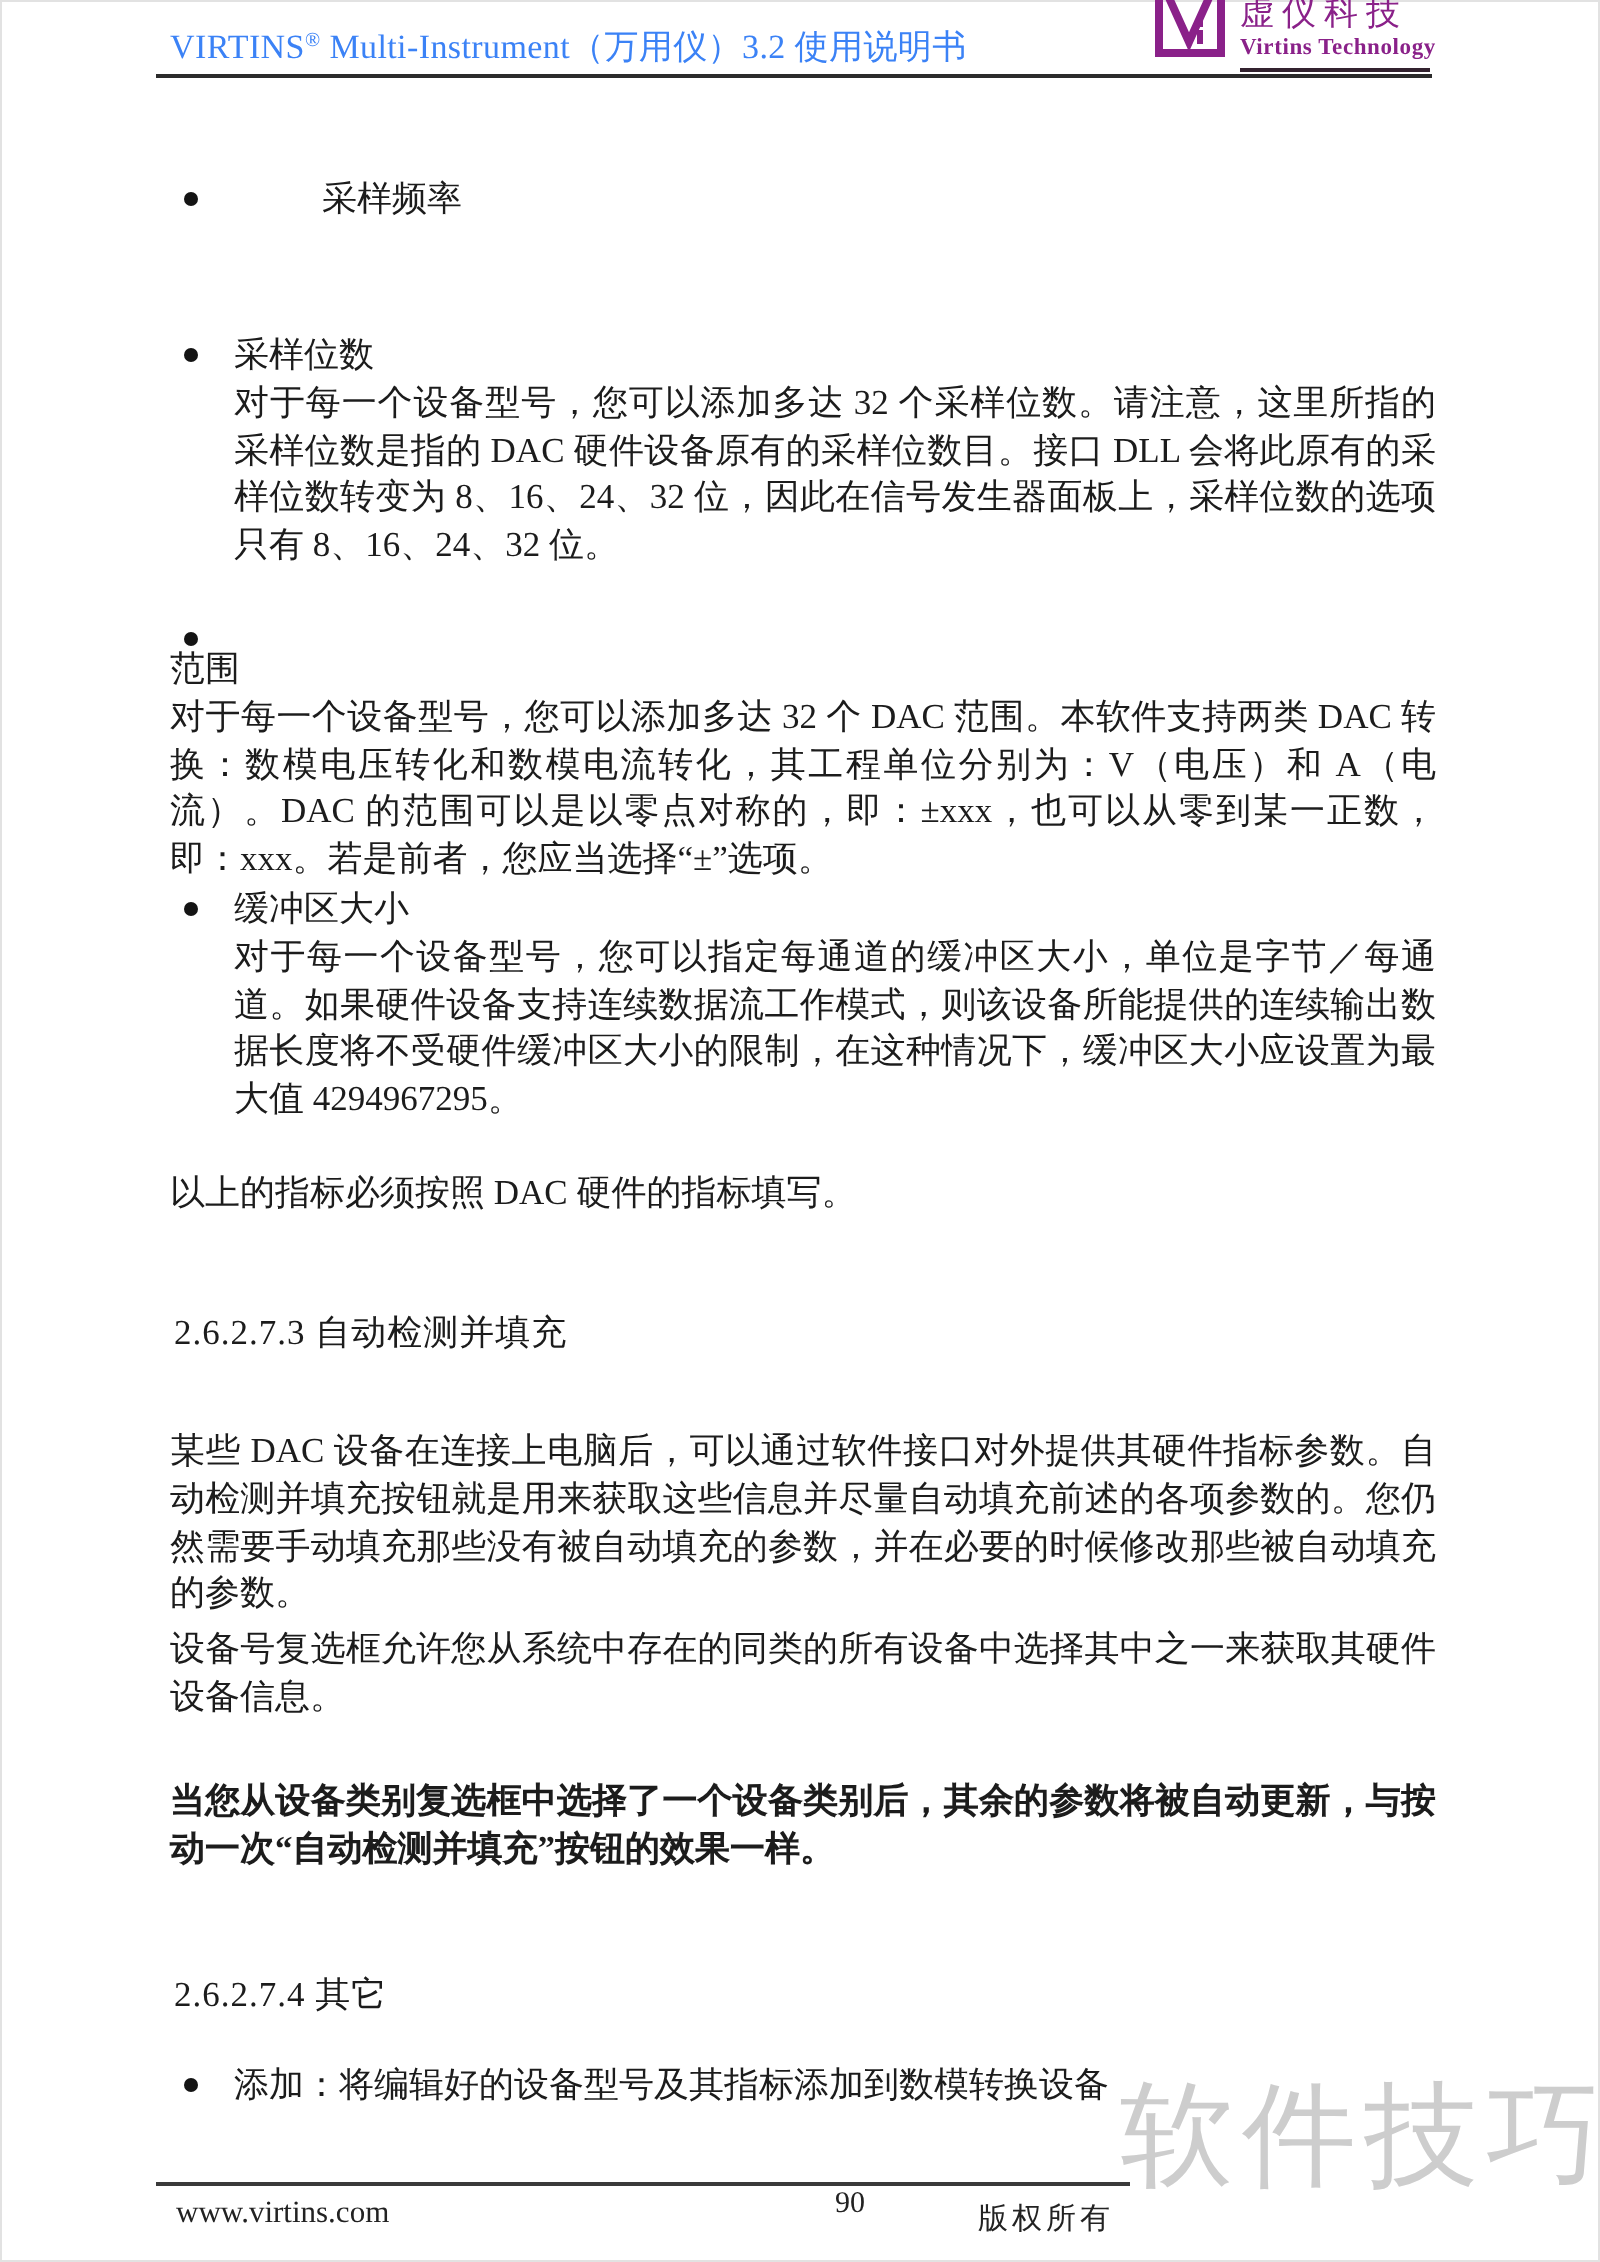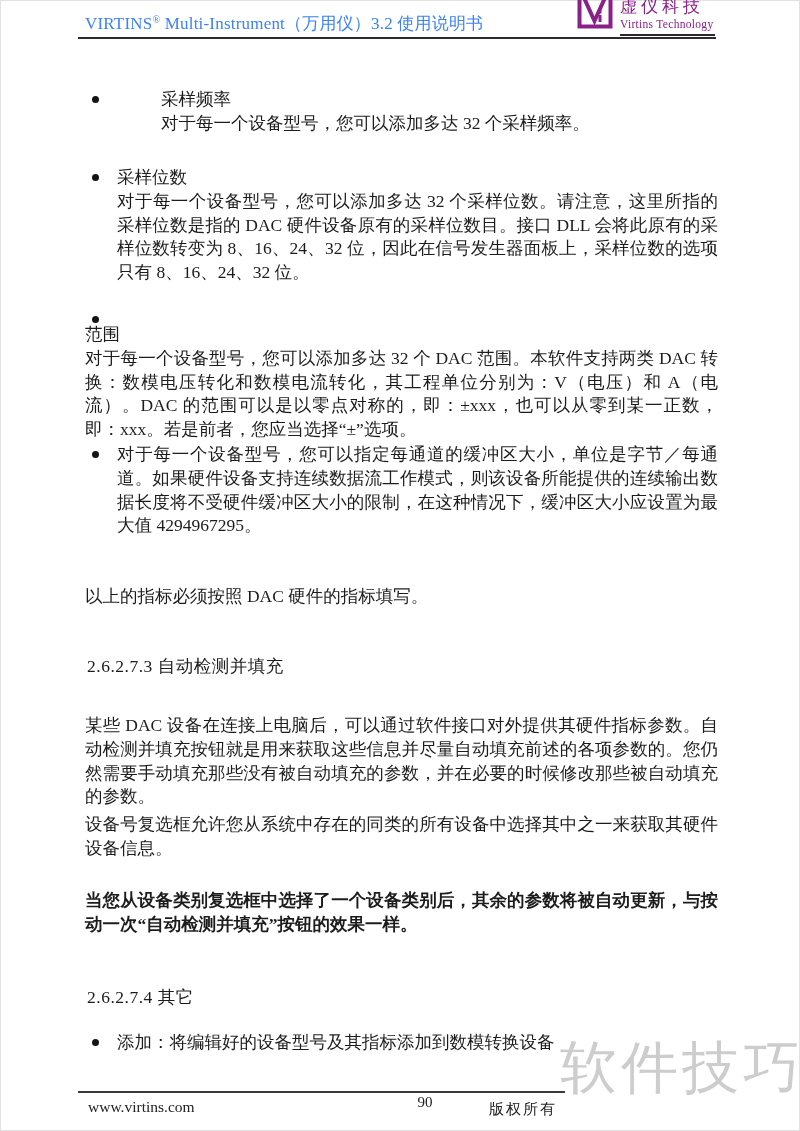--- a/index.html
+++ b/index.html
@@ -16,21 +16,21 @@
   .header-title sup{font-size:10px;vertical-align:6px;}
   .header-rule{position:absolute;left:78px;top:37px;width:638px;height:2px;background:#2b2b2b;}
   .logo{position:absolute;left:577px;top:0;display:flex;align-items:flex-start;}
   .logo-mark{display:block;margin-top:-6px;}
   .logo-text{margin-left:7px;}
   .logo-cn{
     font-family:"Liberation Sans","DejaVu Sans",sans-serif;
     font-size:17px;letter-spacing:4px;color:#8a2189;line-height:17px;margin-top:-2px;
   }
   .logo-en{
-    font-size:11.5px;font-weight:normal;color:#8a2189;line-height:13px;margin-top:3px;
+    font-size:11.5px;font-weight:bold;color:#8a2189;line-height:13px;margin-top:3px;
     letter-spacing:.3px;white-space:nowrap;
   }
   .logo-underline{width:95px;height:2px;background:#33222f;margin-top:3px;}
   
   .txt{font-size:17.5px;line-height:23.8px;text-align:justify;}
   .abs{position:absolute;left:85px;width:633px;}
   .spec-item{display:flex;}
   .bullet-cell{width:32px;flex:none;padding-top:8px;}
   .bullet-dot{display:block;width:7px;height:7px;border-radius:50%;background:#141414;margin-left:7px;}
   .li-body{flex:1;}
@@ -79,21 +79,20 @@
 
       <div class="header-rule"></div>
     </div>
 
     <div class="abs txt spec-item" style="top:88px;gap:44px;">
       <span class="bullet-cell">
           <span class="bullet-dot"></span>
         </span>
       <span class="li-body">
         <div>采样频率</div>
-        <div>对于每一个设备型号，您可以添加多达 32 个采样频率。</div>
       </span>
     </div>
 
     <div class="abs txt spec-item" style="top:166px;">
       <span class="bullet-cell">
           <span class="bullet-dot"></span>
         </span>
       <span class="li-body">
         <div>采样位数</div>
         <div>对于每一个设备型号，您可以添加多达 32 个采样位数。请注意，这里所指的采样位数是指的 DAC 硬件设备原有的采样位数目。接口 DLL 会将此原有的采样位数转变为 8、16、24、32 位，因此在信号发生器面板上，采样位数的选项只有 8、16、24、32 位。</div>
@@ -108,20 +107,21 @@
         <div>范围</div>
         <div>对于每一个设备型号，您可以添加多达 32 个 DAC 范围。本软件支持两类 DAC 转换：数模电压转化和数模电流转化，其工程单位分别为：V（电压）和 A（电流）。DAC 的范围可以是以零点对称的，即：±xxx，也可以从零到某一正数，即：xxx。若是前者，您应当选择“±”选项。</div>
       </span>
     </div>
 
     <div class="abs txt spec-item" style="top:443px;">
       <span class="bullet-cell">
           <span class="bullet-dot"></span>
         </span>
       <span class="li-body">
+        <div>缓冲区大小</div>
         <div>对于每一个设备型号，您可以指定每通道的缓冲区大小，单位是字节／每通道。如果硬件设备支持连续数据流工作模式，则该设备所能提供的连续输出数据长度将不受硬件缓冲区大小的限制，在这种情况下，缓冲区大小应设置为最大值 4294967295。</div>
       </span>
     </div>
 
     <div class="abs txt" style="top:585px;">以上的指标必须按照 DAC 硬件的指标填写。</div>
 
     <h3 class="sec-heading" style="top:652px;">2.6.2.7.3 自动检测并填充</h3>
 
     <div class="abs txt" style="top:714px;">某些 DAC 设备在连接上电脑后，可以通过软件接口对外提供其硬件指标参数。自动检测并填充按钮就是用来获取这些信息并尽量自动填充前述的各项参数的。您仍然需要手动填充那些没有被自动填充的参数，并在必要的时候修改那些被自动填充的参数。</div>
     <div class="abs txt" style="top:813px;">设备号复选框允许您从系统中存在的同类的所有设备中选择其中之一来获取其硬件设备信息。</div>

